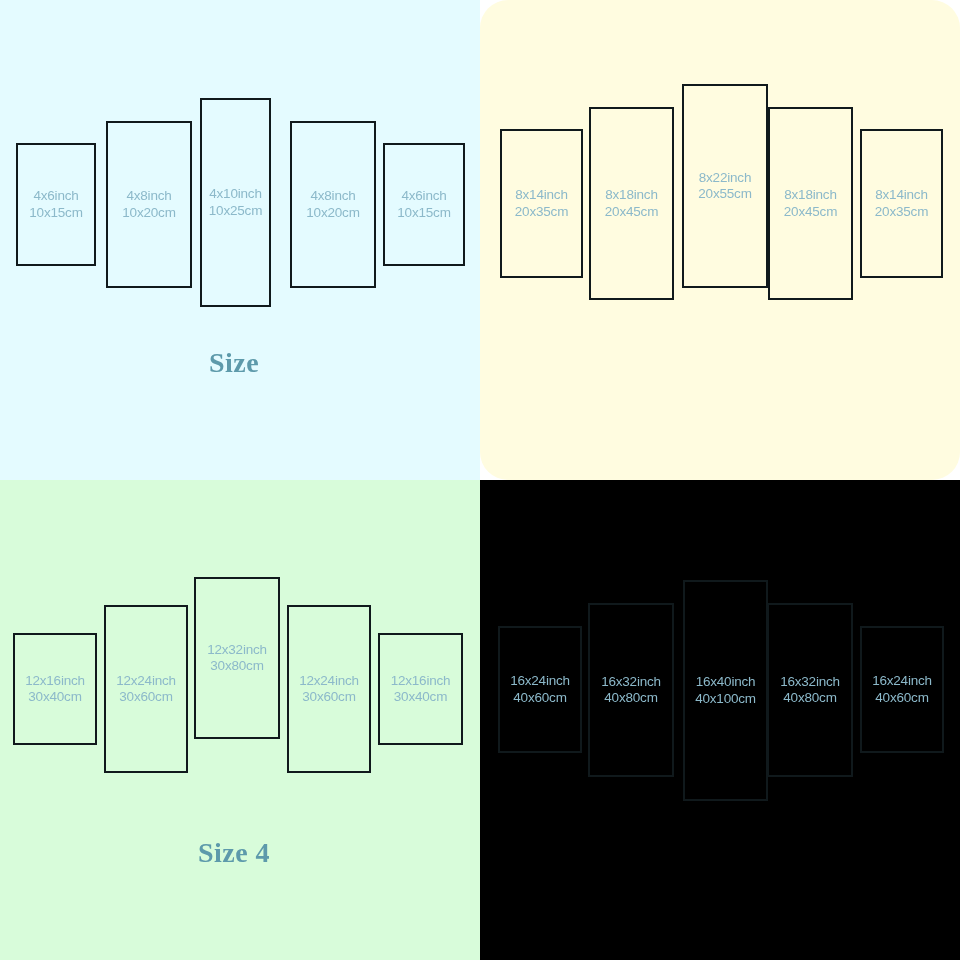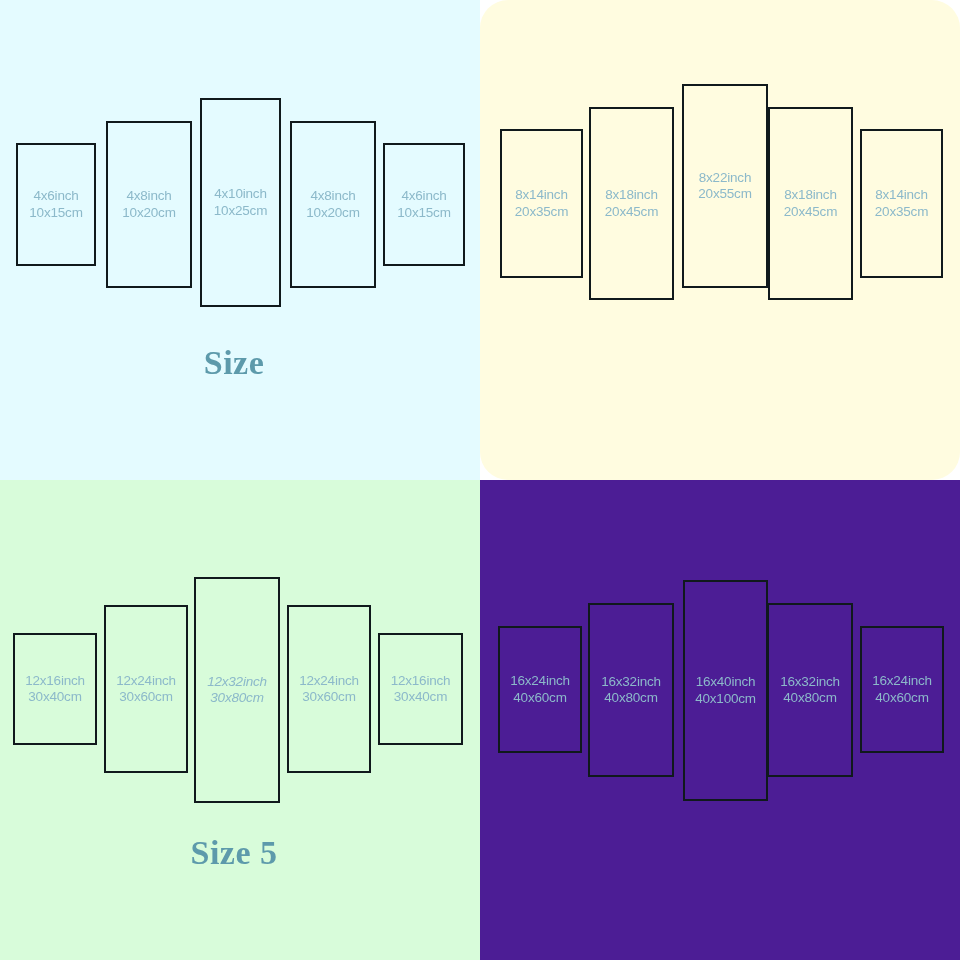--- a/index.html
+++ b/index.html
@@ -68,21 +68,21 @@
     display: block;
   }
 
   .size-title {
     position: absolute;
     width: 468px;
     left: 0;
     text-align: center;
     font-family: "Liberation Serif", serif;
     font-weight: bold;
-    font-size: 34px;
+    font-size: 28px;
     line-height: 38px;
     color: #5d9aab;
     letter-spacing: 0.5px;
   }
 </style>
 </head>
 <body>
 
 <div id="chart-root" style="width: 960px; height: 960px;">
     <div class="quadrant q-tl" style="background: rgb(228, 251, 255);">
@@ -92,21 +92,21 @@
             <span class="line-in">4x6inch</span>
             <span class="line-cm">10x15cm</span>
           </div>
         </div>
         <div class="panel" style="left: 106px; top: 121px; width: 86px; height: 167px; border-color: rgb(16, 25, 28);">
           <div class="panel-label" style="color: rgb(140, 185, 202);">
             <span class="line-in">4x8inch</span>
             <span class="line-cm">10x20cm</span>
           </div>
         </div>
-        <div class="panel" style="left: 200px; top: 98px; width: 81px; height: 209px; border-color: rgb(16, 25, 28);">
+        <div class="panel" style="left: 200px; top: 98px; width: 71px; height: 209px; border-color: rgb(16, 25, 28);">
           <div class="panel-label" style="color: rgb(140, 185, 202);">
             <span class="line-in">4x10inch</span>
             <span class="line-cm">10x25cm</span>
           </div>
         </div>
         <div class="panel" style="left: 290px; top: 121px; width: 86px; height: 167px; border-color: rgb(16, 25, 28);">
           <div class="panel-label" style="color: rgb(140, 185, 202);">
             <span class="line-in">4x8inch</span>
             <span class="line-cm">10x20cm</span>
           </div>
@@ -161,42 +161,42 @@
             <span class="line-in">12x16inch</span>
             <span class="line-cm">30x40cm</span>
           </div>
         </div>
         <div class="panel" style="left: 104px; top: 125px; width: 84px; height: 168px; border-color: rgb(16, 25, 28);">
           <div class="panel-label" style="color: rgb(140, 185, 202);">
             <span class="line-in">12x24inch</span>
             <span class="line-cm">30x60cm</span>
           </div>
         </div>
-        <div class="panel" style="left: 194px; top: 97px; width: 86px; height: 226px; border-color: rgb(16, 25, 28); font-style: italic;">
+        <div class="panel" style="left: 194px; top: 97px; width: 86px; height: 162px; border-color: rgb(16, 25, 28);">
           <div class="panel-label" style="color: rgb(140, 185, 202);">
             <span class="line-in">12x32inch</span>
             <span class="line-cm">30x80cm</span>
           </div>
         </div>
         <div class="panel" style="left: 287px; top: 125px; width: 84px; height: 168px; border-color: rgb(16, 25, 28);">
           <div class="panel-label" style="color: rgb(140, 185, 202);">
             <span class="line-in">12x24inch</span>
             <span class="line-cm">30x60cm</span>
           </div>
         </div>
         <div class="panel" style="left: 378px; top: 153px; width: 85px; height: 112px; border-color: rgb(16, 25, 28);">
           <div class="panel-label" style="color: rgb(140, 185, 202);">
             <span class="line-in">12x16inch</span>
             <span class="line-cm">30x40cm</span>
           </div>
         </div>
       </div>
-      <div class="size-title" style="color: rgb(93, 154, 171); top: 354px;">Size 5</div>
-    </div>
-    <div class="quadrant q-br" style="background: #4c1d95;">
+      <div class="size-title" style="color: rgb(93, 154, 171); top: 354px;">Size 4</div>
+    </div>
+    <div class="quadrant q-br" style="background: #000000;">
       <div class="panel-group">
         <div class="panel" style="left: 18px; top: 146px; width: 84px; height: 127px; border-color: rgb(16, 25, 28);">
           <div class="panel-label" style="color: rgb(140, 185, 202);">
             <span class="line-in">16x24inch</span>
             <span class="line-cm">40x60cm</span>
           </div>
         </div>
         <div class="panel" style="left: 108px; top: 123px; width: 86px; height: 174px; border-color: rgb(16, 25, 28);">
           <div class="panel-label" style="color: rgb(140, 185, 202);">
             <span class="line-in">16x32inch</span>

